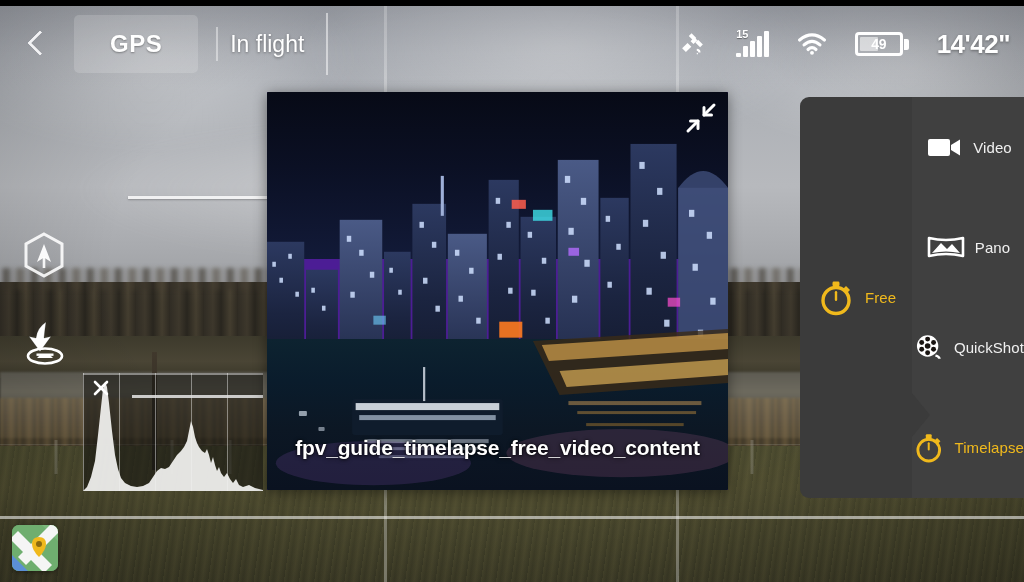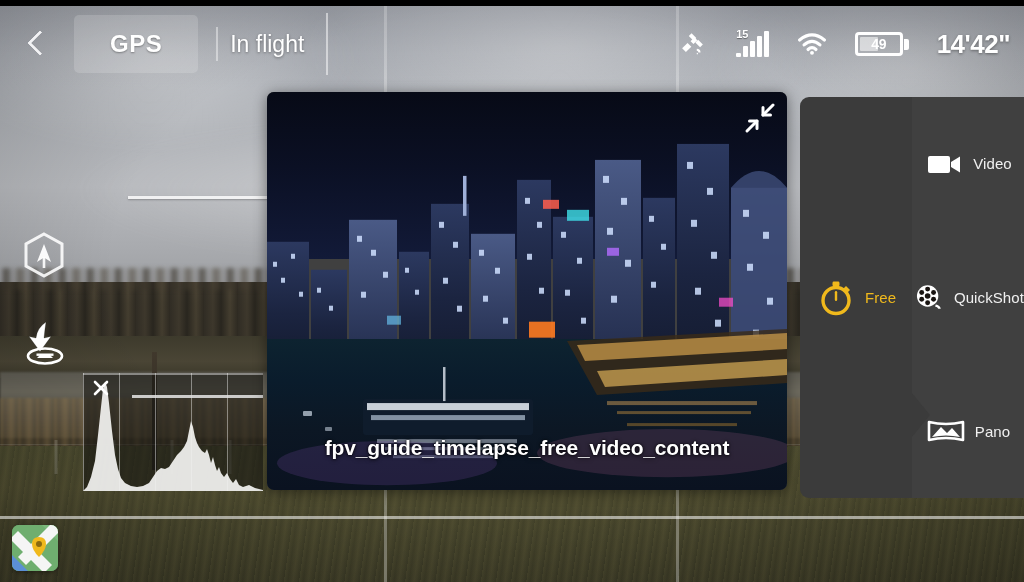--- a/index.html
+++ b/index.html
@@ -207,24 +207,24 @@
       linear-gradient(180deg, rgba(255,255,255,.42) 0 1.5px, transparent 1.5px 100%) 0 0/100% 118px;
   }
   .hist-topline {
     position:absolute; left:49px; top:22px; width:131px; height:2.5px;
     background:rgba(230,230,230,.85);
   }
   .hist-svg { position:absolute; inset:0; }
 
   
   #preview {
-    position:absolute; left:267px; top:92px; width:520px; height:398px;
-    border-radius:7px; overflow:hidden; z-index:24;
+    position:absolute; left:267px; top:92px; width:461px; height:398px;
+    border-radius:1px; overflow:hidden; z-index:24;
     box-shadow:0 2px 14px rgba(0,0,0,.45);
-    background:#404040; cursor:pointer;
+    background:#4c1d95; cursor:pointer;
   }
   .pv-sky {
     position:absolute; left:0; top:0; width:100%; height:42%;
     background:linear-gradient(180deg,#070a16 0%,#0b1024 45%,#121a38 100%);
   }
   .pv-skyline { position:absolute; left:0; top:0; width:100%; height:68%; }
   .pv-water {
     position:absolute; left:0; top:62%; width:100%; height:38%;
     background:linear-gradient(180deg,#0d2330 0%,#0a1c2c 28%,#0c1724 60%,#0a1220 100%);
   }
@@ -552,43 +552,53 @@
     <div class="mp-cell">
       <svg class="mp-ico" viewBox="0 0 40 40">
         <rect x="4" y="12" width="22" height="17" rx="2" fill="#ffffff"></rect>
         <path d="M27 18 L36 12.5 L36 28.5 L27 23 Z" fill="#ffffff"></path>
       </svg>
       <span class="mp-lbl">Video</span>
     </div>
 
     <div class="mp-cell">
       <svg class="mp-ico" viewBox="0 0 40 40">
+        <path d="M3 11 q17 4 34 0 v18 q-17 -4 -34 0 z" fill="none" stroke="#ffffff" stroke-width="2.6" stroke-linejoin="round"></path>
+        <path d="M6 26 L15 16 L21 22 L26 17 L34 26 q-14 -3 -28 0 z" fill="#ffffff"></path>
+      </svg>
+      <span class="mp-lbl">Pano</span>
+    </div>
+
+    <div class="mp-cell">
+      <svg class="mp-ico" viewBox="0 0 40 40">
         <circle cx="19" cy="17.5" r="13" fill="#ffffff"></circle>
         <g fill="#191411">
           <circle cx="19" cy="17.5" r="3.4"></circle>
           <circle cx="19" cy="9.2" r="3"></circle>
           <circle cx="26.2" cy="13.4" r="3"></circle>
           <circle cx="26.2" cy="21.6" r="3"></circle>
           <circle cx="19" cy="25.8" r="3"></circle>
           <circle cx="11.8" cy="21.6" r="3"></circle>
           <circle cx="11.8" cy="13.4" r="3"></circle>
         </g>
         <path d="M29 28 q5 1 6 5 h-3 q-1 -2 -4 -2.6 z" fill="#ffffff"></path>
       </svg>
       <span class="mp-lbl">QuickShot</span>
     </div>
 
-    <div class="mp-cell">
+    <div class="mp-cell active">
       <svg class="mp-ico" viewBox="0 0 40 40">
-        <path d="M3 11 q17 4 34 0 v18 q-17 -4 -34 0 z" fill="none" stroke="#ffffff" stroke-width="2.6" stroke-linejoin="round"></path>
-        <path d="M6 26 L15 16 L21 22 L26 17 L34 26 q-14 -3 -28 0 z" fill="#ffffff"></path>
+        <circle cx="20" cy="22.5" r="13" fill="none" stroke="#f0b91c" stroke-width="3.4"></circle>
+        <rect x="16.5" y="3.5" width="7" height="5" rx="1.4" fill="#f0b91c"></rect>
+        <rect x="18.6" y="7" width="2.8" height="4" fill="#f0b91c"></rect>
+        <path d="M30 8 l4 4 l-3 3 l-4 -4 z" fill="#f0b91c"></path>
+        <rect x="18.8" y="13" width="2.4" height="10" rx="1.2" fill="#f0b91c"></rect>
       </svg>
-      <span class="mp-lbl">Pano</span>
+      <span class="mp-lbl">Timelapse</span>
     </div>
-
   </div>
 
   <div class="mp-notch"></div>
 </div>
 
 <div id="bottombar">
 
   <div class="map-thumb">
     <svg viewBox="0 0 46 46" style="display:block">
       <rect width="46" height="46" fill="#6fae6f"></rect>

